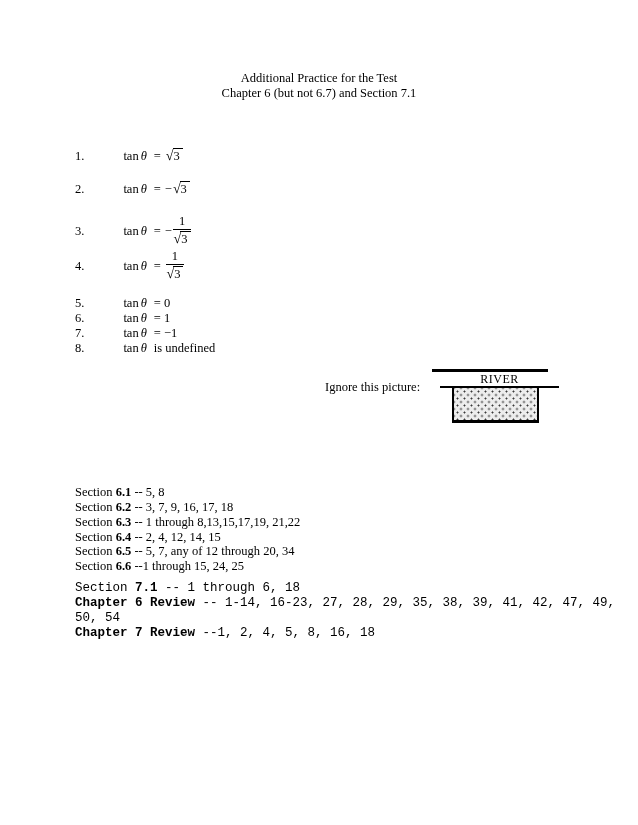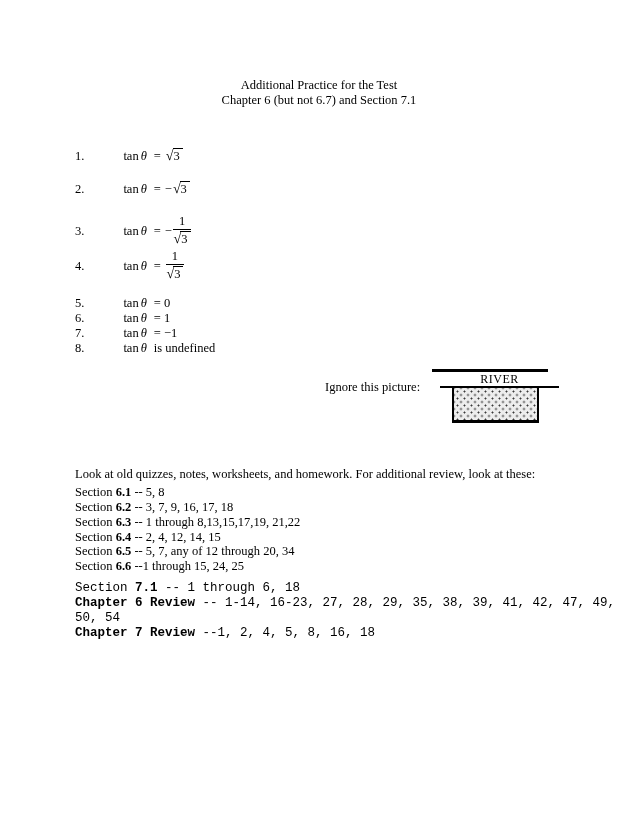--- a/index.html
+++ b/index.html
@@ -9,21 +9,21 @@
     margin:0 auto;
     background:#ffffff;
     color:#000;
     font-family:"Liberation Serif", serif;
     font-size:12.5px;
     overflow:hidden;
   }
   .abs { position:absolute; }
 
   
-  .title { top:78px; left:0; width:638px; text-align:center; line-height:15px; }
+  .title { top:71px; left:0; width:638px; text-align:center; line-height:15px; }
 
   
   .intro { top:118px; left:75px; width:520px; }
   .intro i { font-style:italic; padding:0 2px; }
 
   
   .prob { display:flex; align-items:center; height:16px; left:75px; }
   .prob-frac { height:34px; }
   .plabel { margin-right:7px; }
   .fn { margin-right:2px;margin-left:32px; }
@@ -152,21 +152,20 @@
     <i class="var">θ</i>
     <span class="rest">is undefined</span>
   </div>
 
   <div class="abs caption">Ignore this picture:</div>
   <div class="abs river-topline"></div>
   <div class="abs river-label">RIVER</div>
   <div class="abs river-bankline"></div>
   <div class="abs river-rect"></div>
 
-  <p class="abs review-intro">Look at old quizzes, notes, worksheets, and homework. For additional review, look at these:</p>
 
   <div class="abs seclist seclist-1">
     <div class="sec-row"><span>Section </span><b>6.1</b><span> -- 5, 8</span></div>
     <div class="sec-row"><span>Section </span><b>6.2</b><span> -- 3, 7, 9, 16, 17, 18</span></div>
     <div class="sec-row"><span>Section </span><b>6.3</b><span> -- 1 through 8,13,15,17,19, 21,22</span></div>
     <div class="sec-row"><span>Section </span><b>6.4</b><span> -- 2, 4, 12, 14, 15</span></div>
     <div class="sec-row"><span>Section </span><b>6.5</b><span> -- 5, 7, any of 12 through 20, 34</span></div>
     <div class="sec-row"><span>Section </span><b>6.6</b><span> --1 through 15, 24, 25</span></div>
   </div>
 

